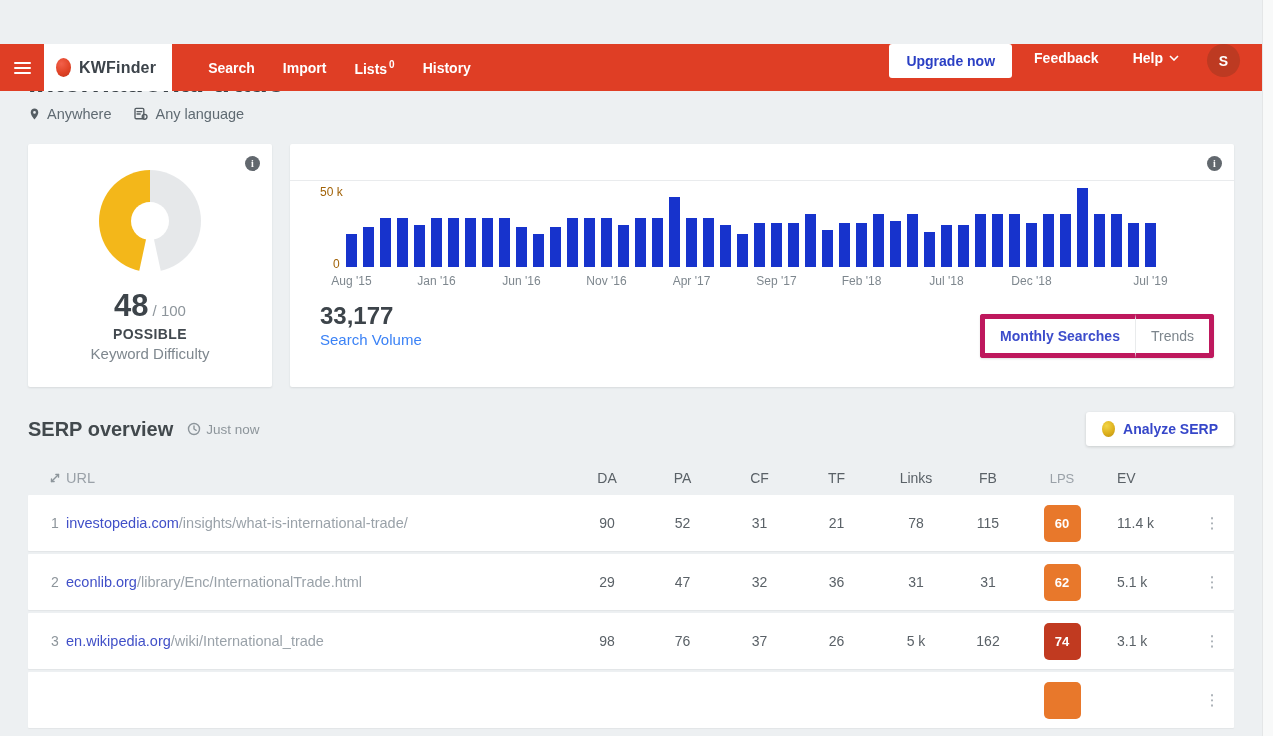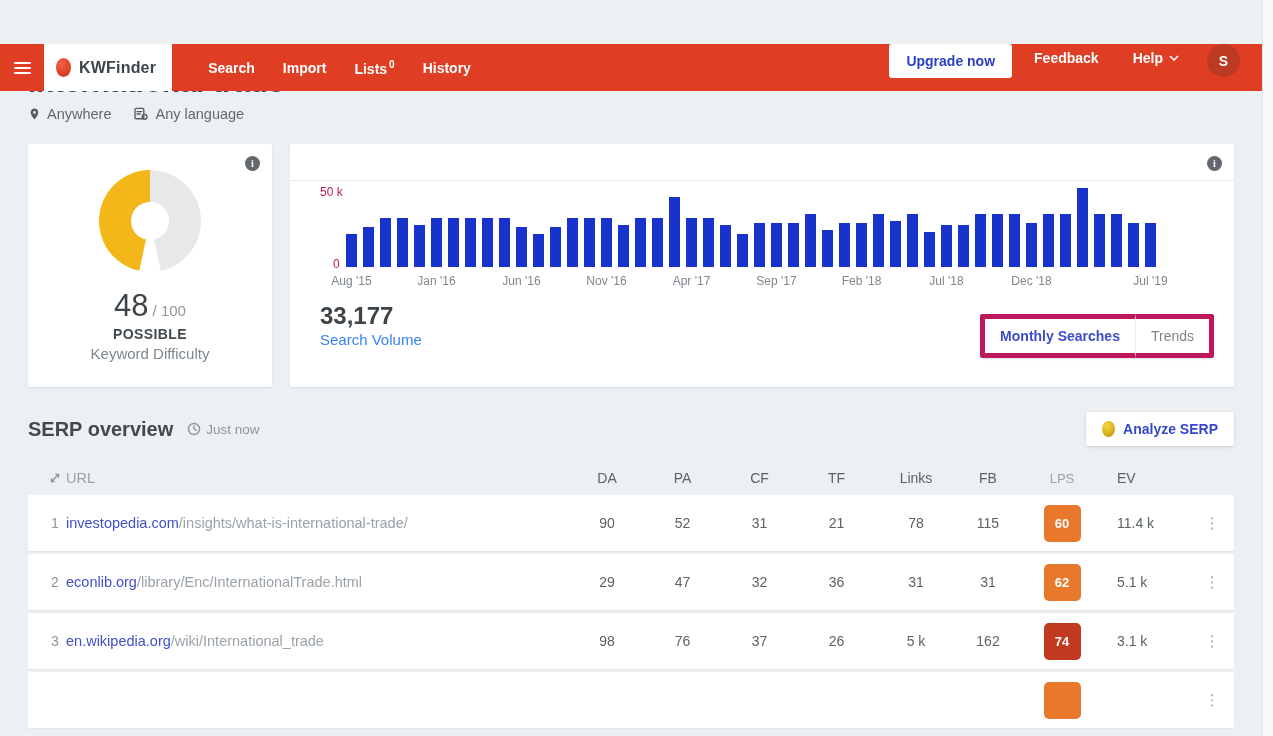--- a/index.html
+++ b/index.html
@@ -39,26 +39,26 @@
   
   .cards { display:flex; gap:18px; margin-top:22px; }
   .card { background:#fff; border-radius:2px; box-shadow:0 1px 2px rgba(60,64,67,.12); position:relative; }
   .kd-card { width:244px; height:243px; text-align:center; }
   .info-icon { position:absolute; top:12px; right:12px; width:15px; height:15px; border-radius:50%; background:#62686e; color:#fff; font-size:10px; font-weight:bold; font-family:"Liberation Serif", serif; display:flex; align-items:center; justify-content:center; cursor:pointer; }
   .donut { width:102px; height:102px; border-radius:50%; margin:26px auto 16px; position:relative;
     background:conic-gradient(#e6e8ea 0 52%, #f3b71a 52% 100%); }
   .donut .hole { position:absolute; inset:32px; background:#fff; border-radius:50%; }
   .donut .wedge { position:absolute; left:50%; top:50%; width:22px; height:51px; transform:translateX(-50%); background:#fff; clip-path:polygon(50% 0, 0 100%, 100% 100%); }
   .kd-score-row { font-size:15px; color:#8d959b; }
-  .kd-score { font-size:31px; font-weight:normal; color:#3d444a; margin-right:4px; }
+  .kd-score { font-size:31px; font-weight:bold; color:#3d444a; margin-right:4px; }
   .kd-verdict { margin-top:2px; font-size:14px; font-weight:bold; color:#42494f; letter-spacing:.4px; }
   .kd-label { margin-top:3px; font-size:15px; color:#7e878e; }
   .chart-card { flex:1; height:243px; }
   .gridline { position:absolute; left:0; right:0; top:36px; border-top:1px solid #e9ebed; }
-  .y-label { position:absolute; font-size:12px; color:#be185d; }
+  .y-label { position:absolute; font-size:12px; color:#a16207; }
   .plot { position:absolute; left:56px; top:35px; width:810px; height:88px; }
   .plot .bar { position:absolute; bottom:0; width:11px; }
   .x-ticks { position:absolute; left:56px; top:130px; width:810px; height:16px; }
   .x-ticks span { position:absolute; transform:translateX(-50%); font-size:12px; color:#7e878e; white-space:nowrap; }
   .vol-block { position:absolute; left:30px; top:158px; }
   .vol-value { font-size:24px; font-weight:bold; color:#3d444a; }
   .vol-label { font-size:15px; color:#3b82f6; margin-top:1px; }
   .seg-group { position:absolute; right:20px; top:170px; display:flex; box-shadow:0 1px 2px rgba(60,64,67,.15); border-radius:3px; overflow:hidden; }
   .seg-btn { background:#fff; border:5px solid #be185d; font-size:14px; padding:9px 15px; cursor:pointer; font-family:inherit; }
   .seg-btn.active { font-weight:bold; color:#3c4ccb; border-right:none; }

